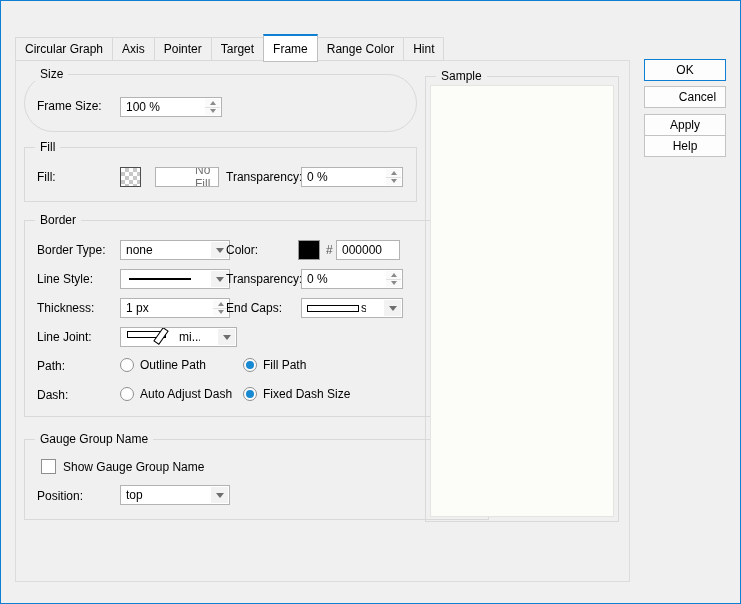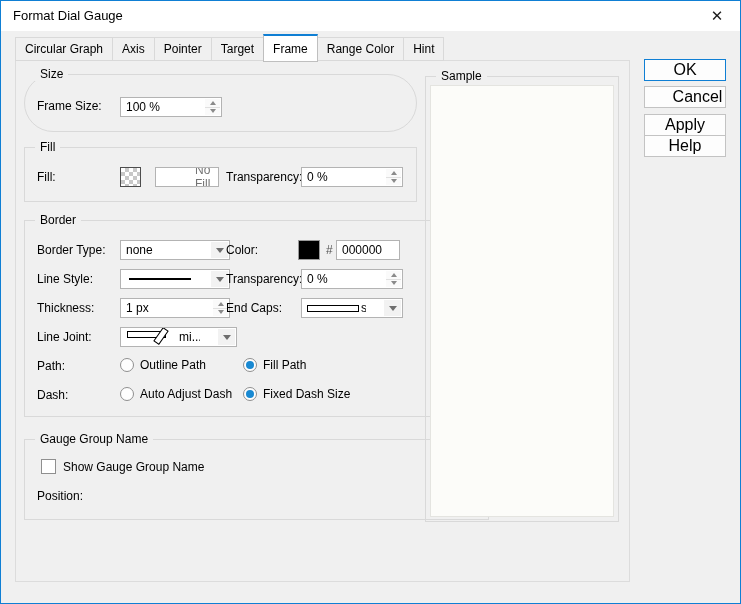--- a/index.html
+++ b/index.html
@@ -66,35 +66,29 @@
   
   .line-solid { width:62px; height:2px; background:#000; }
   .endcap-icon { width:52px; height:7px; border:1px solid #000; background:#fff; margin-right:2px; flex:0 0 auto; }
   .combo-txt { white-space:nowrap; overflow:hidden; }
   
   .sample-canvas { position:absolute; left:4px; top:8px; right:4px; bottom:4px; background:#fcfcf9; border:1px solid #e4e4e0; }
   
   .btn {
     position:absolute; left:643px; width:82px; height:22px;
     background:#fdfdfd; border:1px solid #c3c3c3;
-    display:flex; align-items:center; justify-content:center; font-size:16px; color:#000;
+    display:flex; align-items:center; justify-content:center; font-size:12px; color:#000;
   }
   .btn.default { border:1px solid #0f7fd4; }
 </style>
 </head>
 <body>
 
 <div class="window">
 
-  <div class="titlebar">
-    <span class="title">Format Dial Gauge</span>
-    <div class="close-btn">
-      <span>✕</span>
-    </div>
-  </div>
 
   <div class="tabbar">
     <div class="tab">Circular Graph</div>
     <div class="tab">Axis</div>
     <div class="tab">Pointer</div>
     <div class="tab">Target</div>
     <div class="tab active">Frame</div>
     <div class="tab">Range Color</div>
     <div class="tab">Hint</div>
   </div>
@@ -227,20 +221,26 @@
         <span class="radio sel"></span>
         <span>Fixed Dash Size</span>
       </span>
     </div>
 
     <div class="groupbox" style="left:8px; top:378px; width:465px; height:81px;">
       <span class="legend">Gauge Group Name</span>
       <div class="checkbox" style="left:16px; top:19px;"></div>
       <span class="lbl" style="left:38px; top:20px;">Show Gauge Group Name</span>
       <span class="lbl" style="left:12px; top:49px;">Position:</span>
+      <div class="combo" style="left:95px; top:45px; width:110px;">
+        <span class="combo-txt">top</span>
+        <span class="combo-arrow">
+            <span class="tri-down"></span>
+          </span>
+      </div>
     </div>
 
     <div class="groupbox" style="left:409px; top:15px; width:194px; height:446px;">
       <span class="legend">Sample</span>
       <div class="sample-canvas"></div>
     </div>
 
   </div>
 
   <div class="btn default" style="top:58px;">OK</div>

